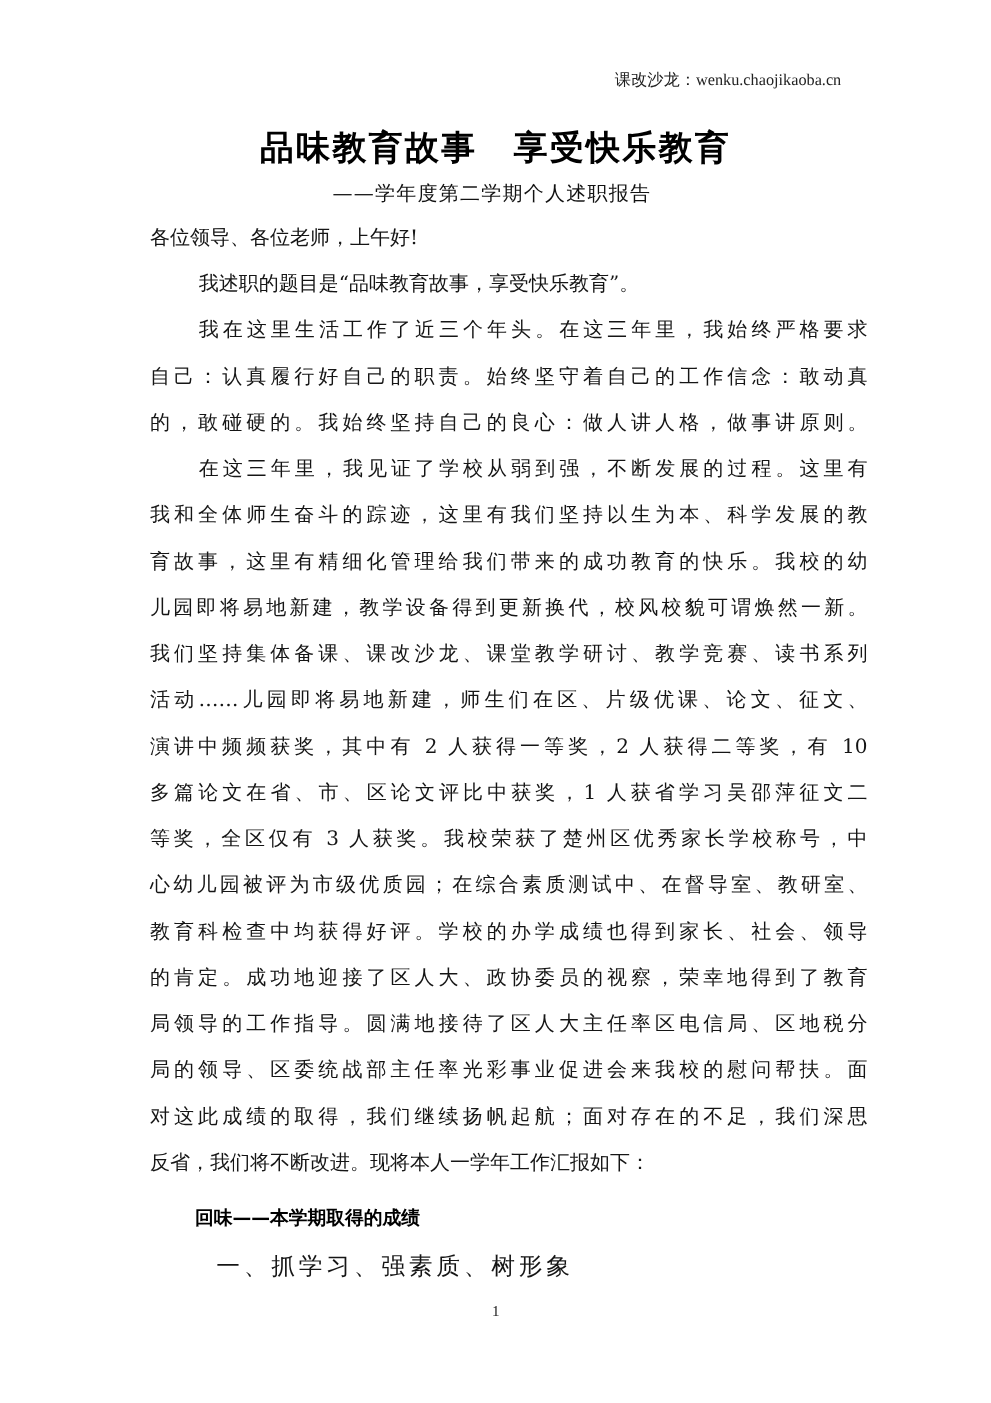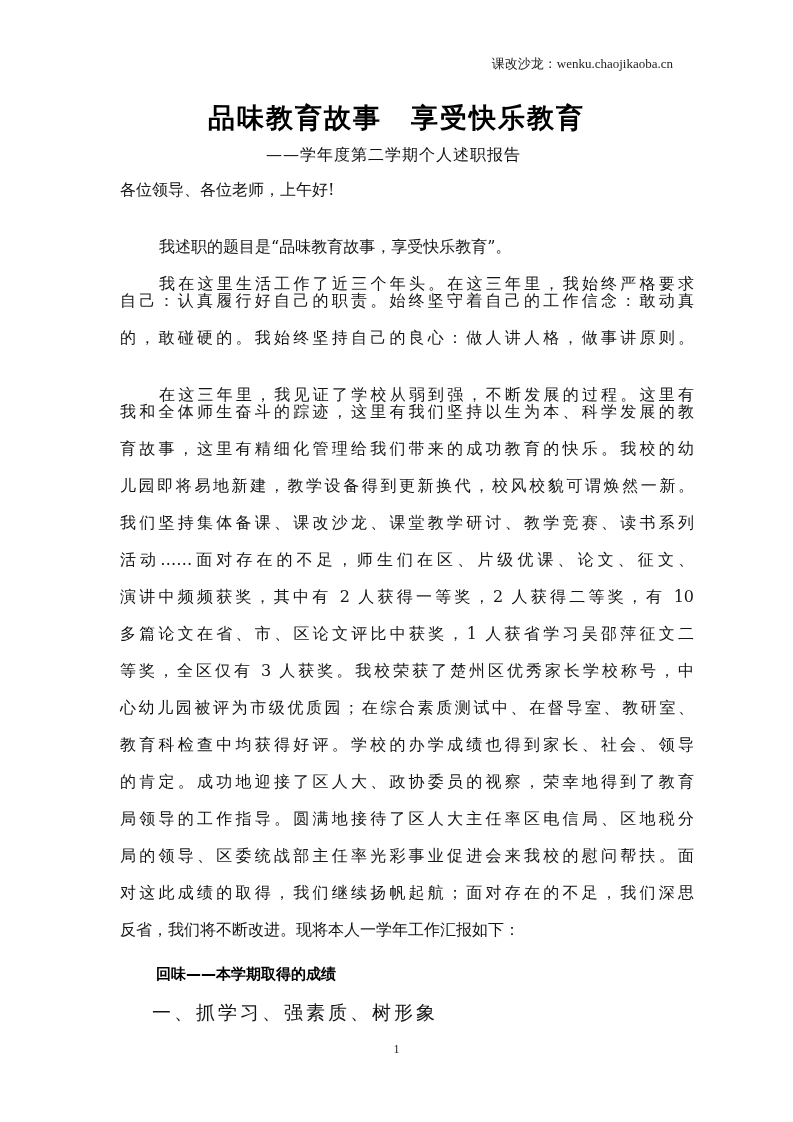--- a/index.html
+++ b/index.html
@@ -62,35 +62,34 @@
       letter-spacing: 0px;
       color: #151515;
     }
     .line.no-justify {
       text-align: left;
       text-align-last: left;
     }
     .line.indent {
       left: 159px;
       width: 535px;
-      margin-top: 20px;
     }
     .section-heading {
       position: absolute;
       left: 156px;
       top: 965px;
       font-family: "DejaVu Sans", "Liberation Sans", sans-serif;
       font-weight: bold;
       font-size: 15px;
       color: #000;
       white-space: nowrap;
     }
     .sub-heading {
       position: absolute;
-      left: 152px;
+      left: 173px;
       top: 1000px;
       font-size: 19px;
       letter-spacing: 3px;
       color: #151515;
       white-space: nowrap;
     }
     .page-number {
       position: absolute;
       top: 1042px;
       left: 0;
@@ -113,21 +112,21 @@
   <div class="line no-justify" style="top:178px;">各位领导、各位老师，上午好!</div>
   <div class="line indent no-justify" style="top:215px;">我述职的题目是“品味教育故事，享受快乐教育”。</div>
   <div class="line indent" style="top:252px;">我在这里生活工作了近三个年头。在这三年里，我始终严格要求</div>
   <div class="line" style="top:289px;">自己：认真履行好自己的职责。始终坚守着自己的工作信念：敢动真</div>
   <div class="line" style="top:326px;">的，敢碰硬的。我始终坚持自己的良心：做人讲人格，做事讲原则。</div>
   <div class="line indent" style="top:363px;">在这三年里，我见证了学校从弱到强，不断发展的过程。这里有</div>
   <div class="line" style="top:400px;">我和全体师生奋斗的踪迹，这里有我们坚持以生为本、科学发展的教</div>
   <div class="line" style="top:437px;">育故事，这里有精细化管理给我们带来的成功教育的快乐。我校的幼</div>
   <div class="line" style="top:474px;">儿园即将易地新建，教学设备得到更新换代，校风校貌可谓焕然一新。</div>
   <div class="line" style="top:511px;">我们坚持集体备课、课改沙龙、课堂教学研讨、教学竞赛、读书系列</div>
-  <div class="line" style="top:548px;">活动……面对存在的不足，师生们在区、片级优课、论文、征文、</div>
+  <div class="line" style="top:548px;">活动……儿园即将易地新建，师生们在区、片级优课、论文、征文、</div>
   <div class="line" style="top:585px;">演讲中频频获奖，其中有 2 人获得一等奖，2 人获得二等奖，有 10</div>
   <div class="line" style="top:622px;">多篇论文在省、市、区论文评比中获奖，1 人获省学习吴邵萍征文二</div>
   <div class="line" style="top:659px;">等奖，全区仅有 3 人获奖。我校荣获了楚州区优秀家长学校称号，中</div>
   <div class="line" style="top:696px;">心幼儿园被评为市级优质园；在综合素质测试中、在督导室、教研室、</div>
   <div class="line" style="top:733px;">教育科检查中均获得好评。学校的办学成绩也得到家长、社会、领导</div>
   <div class="line" style="top:770px;">的肯定。成功地迎接了区人大、政协委员的视察，荣幸地得到了教育</div>
   <div class="line" style="top:807px;">局领导的工作指导。圆满地接待了区人大主任率区电信局、区地税分</div>
   <div class="line" style="top:844px;">局的领导、区委统战部主任率光彩事业促进会来我校的慰问帮扶。面</div>
   <div class="line" style="top:881px;">对这此成绩的取得，我们继续扬帆起航；面对存在的不足，我们深思</div>
   <div class="line no-justify" style="top:918px;">反省，我们将不断改进。现将本人一学年工作汇报如下：</div>

